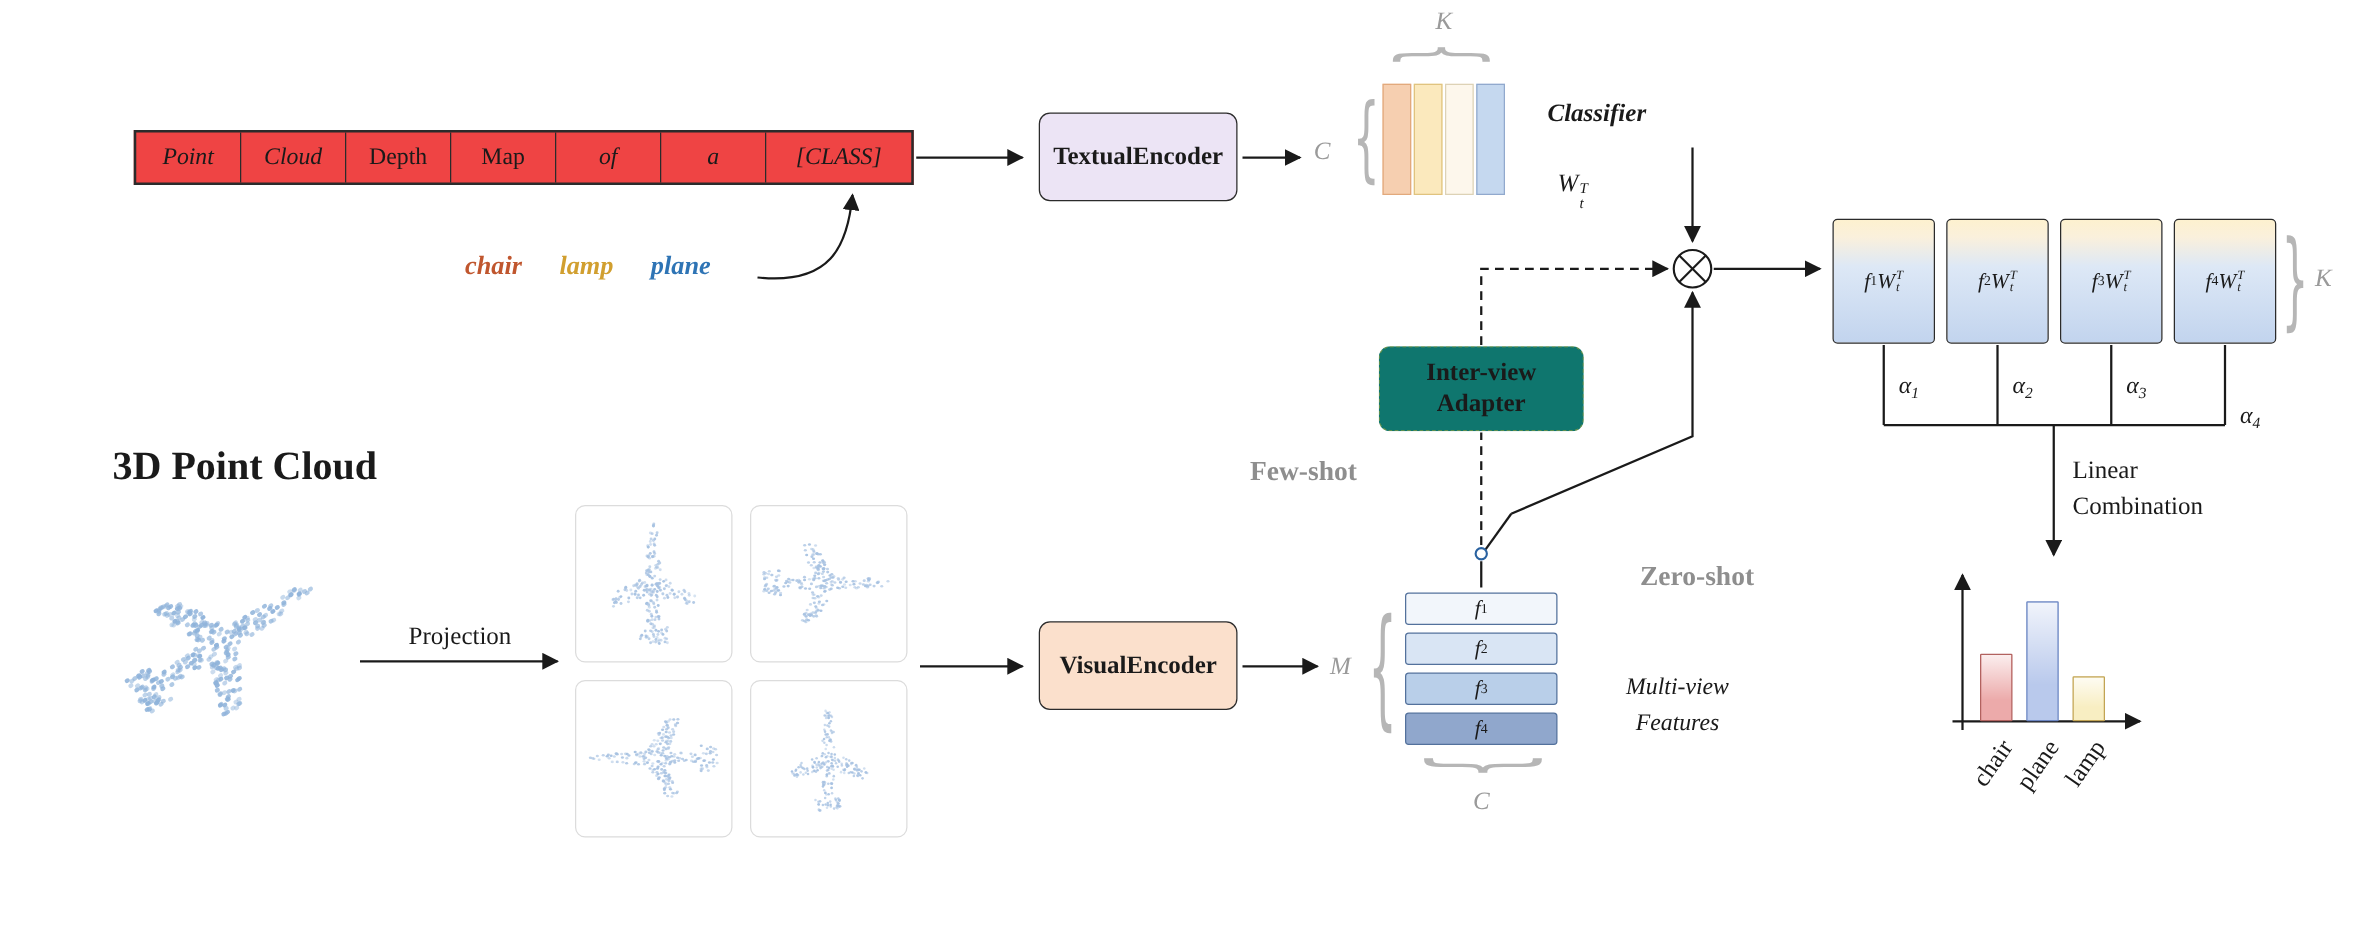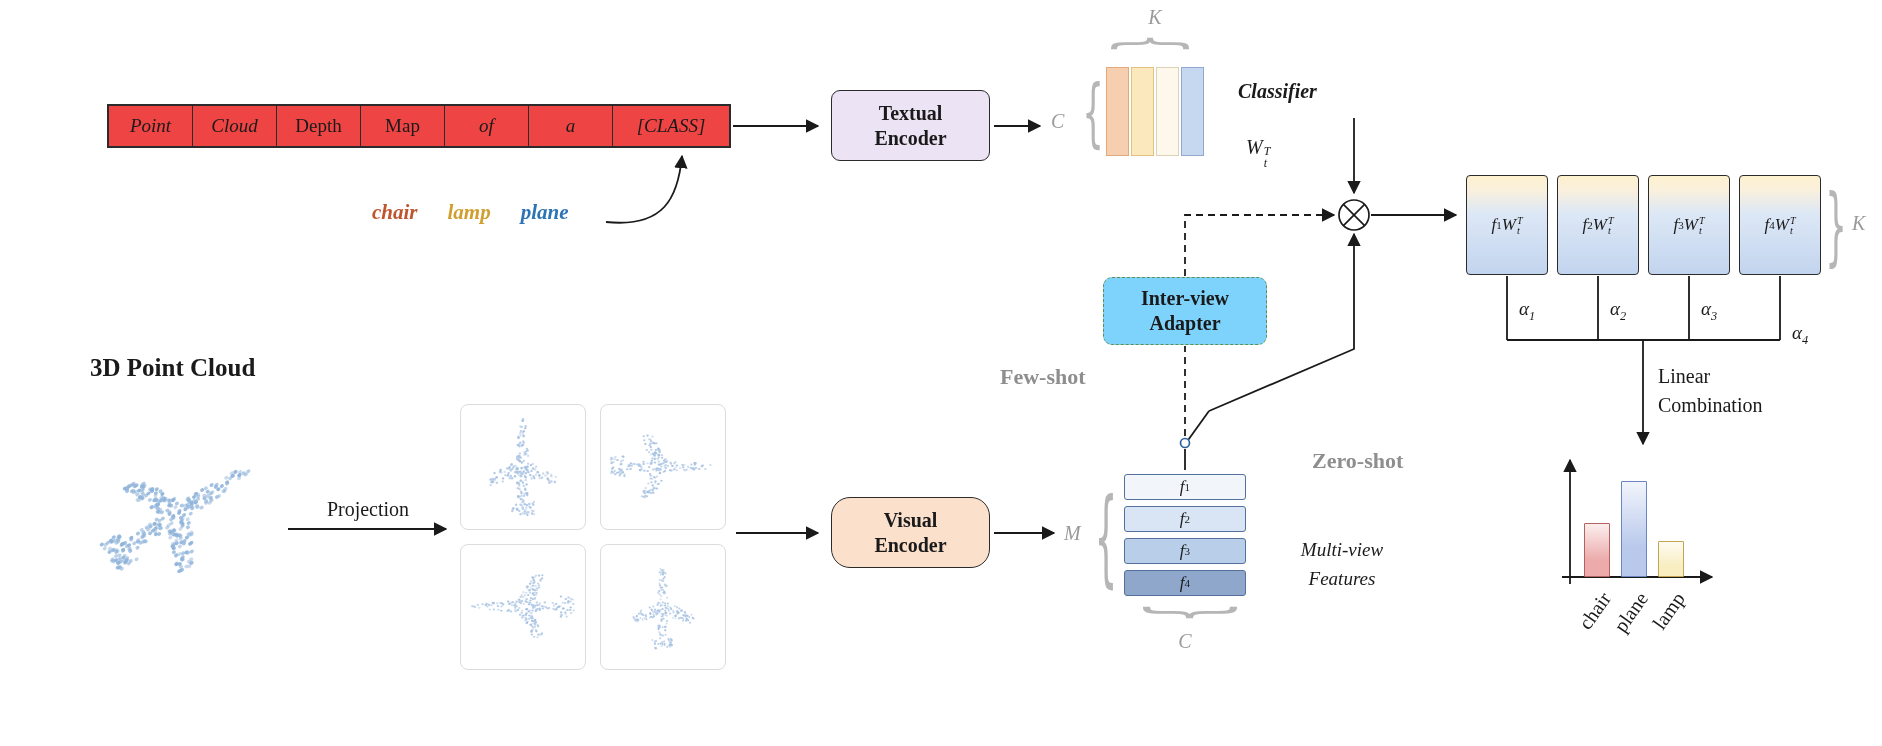--- a/index.html
+++ b/index.html
@@ -11,24 +11,24 @@
   sub{font-size:65%;}
   .stack{display:inline-flex;flex-direction:column;align-items:flex-start;font-size:60%;line-height:1;font-style:italic;margin-left:1px;transform:translateY(1px);}
   .stack i{display:block;font-style:italic;}
 
   #prompt-table{position:absolute;left:107px;top:104px;height:44px;display:flex;border:2px solid #2b2b2b;background:#ef4444;}
   .pcell{width:84px;height:100%;display:flex;align-items:center;justify-content:center;font-size:19px;border-right:1.6px solid #2b2b2b;}
   .pcell.last{width:116px;border-right:none;}
 
   #class-words{position:absolute;left:372px;top:200px;display:flex;gap:30px;font-style:italic;font-weight:bold;font-size:21px;}
 
-  .enc-box{position:absolute;width:159px;height:71px;border:1.7px solid #2b2b2b;border-radius:9px;display:flex;flex-direction:column;align-items:center;justify-content:center;font-weight:bold;font-size:20px;line-height:1.25;}
+  .enc-box{position:absolute;width:159px;height:71px;border:1.7px solid #2b2b2b;border-radius:9px;display:flex;flex-direction:row;align-items:center;justify-content:center;font-weight:bold;font-size:20px;line-height:1.25;}
   #textual-encoder{left:831px;top:90px;background:#ece4f5;}
-  #visual-encoder{left:831px;top:497px;background:#fbe0cc;border-radius:19px;}
-  #adapter-box{position:absolute;left:1103px;top:277px;width:164px;height:68px;background:#7dd3fc;border:1.8px dashed #5e8f4e;border-radius:9px;display:flex;flex-direction:column;align-items:center;justify-content:center;font-weight:bold;font-size:20px;line-height:1.25;}
+  #visual-encoder{left:831px;top:497px;background:#fbe0cc;}
+  #adapter-box{position:absolute;left:1103px;top:277px;width:164px;height:68px;background:#0f766e;border:1.8px dashed #5e8f4e;border-radius:9px;display:flex;flex-direction:column;align-items:center;justify-content:center;font-weight:bold;font-size:20px;line-height:1.25;}
 
   #classifier-bars{position:absolute;left:1106px;top:67px;width:98px;height:89px;display:flex;gap:2px;}
   .cbar{flex:1;border:1.2px solid;}
   #classifier-title{position:absolute;left:1238px;top:80px;font-style:italic;font-weight:bold;font-size:20px;}
   #classifier-weight{position:absolute;left:1246px;top:136px;font-style:italic;font-size:20px;}
 
   .brace{position:absolute;color:#b6b6b6;display:flex;align-items:center;justify-content:center;font-family:"DejaVu Sans",sans-serif;}
   .gray-label{position:absolute;color:#9a9a9a;font-style:italic;font-size:20px;}
   .mode-label{position:absolute;color:#8e8e8e;font-weight:bold;font-size:22px;}
 
@@ -37,21 +37,21 @@
   #features-caption{position:absolute;left:1258px;top:536px;width:168px;text-align:center;font-style:italic;font-size:19px;line-height:1.5;}
   #features-caption span{display:block;}
 
   #pred-title{position:absolute;left:1480px;top:130px;width:326px;text-align:center;font-style:italic;font-weight:bold;font-size:20px;}
   #prediction-boxes{position:absolute;left:1466px;top:175px;display:flex;gap:9px;}
   .pbox{width:82px;height:100px;border:1.6px solid #2b2b2b;border-radius:4px;display:flex;align-items:center;justify-content:center;font-size:17px;background:linear-gradient(180deg,#fdf1cf 0%,#faf0dc 14%,#dde8f6 38%,#c2d4ee 100%);}
   .alpha{position:absolute;top:298px;font-size:19px;font-style:italic;}
   #linear-label{position:absolute;left:1658px;top:362px;font-size:20px;line-height:1.45;}
   #linear-label span{display:block;}
 
-  #pc-title{position:absolute;left:90px;top:354px;font-weight:bold;font-size:25px;}
+  #pc-title{position:absolute;left:90px;top:354px;font-weight:bold;font-size:32px;}
   #dm-title{position:absolute;left:463px;top:354px;width:260px;text-align:center;font-weight:bold;font-size:25px;}
   #projection-label{position:absolute;left:290px;top:498px;width:156px;text-align:center;font-size:20px;}
   #views-caption{position:absolute;left:460px;top:678px;width:266px;text-align:center;font-style:italic;font-size:19px;color:#9a9a9a;}
   .tile{position:absolute;width:126px;height:126px;border:1.5px solid #dcdcdc;border-radius:8px;background:#fff;overflow:hidden;}
   #pc-scatter{position:absolute;left:55px;top:408px;}
 
   .bar{position:absolute;border:1.4px solid;border-radius:1px;}
   .bar-label{position:absolute;width:66px;text-align:right;font-size:20px;transform:rotate(-55deg);transform-origin:100% 0;}
 </style>
 </head>

